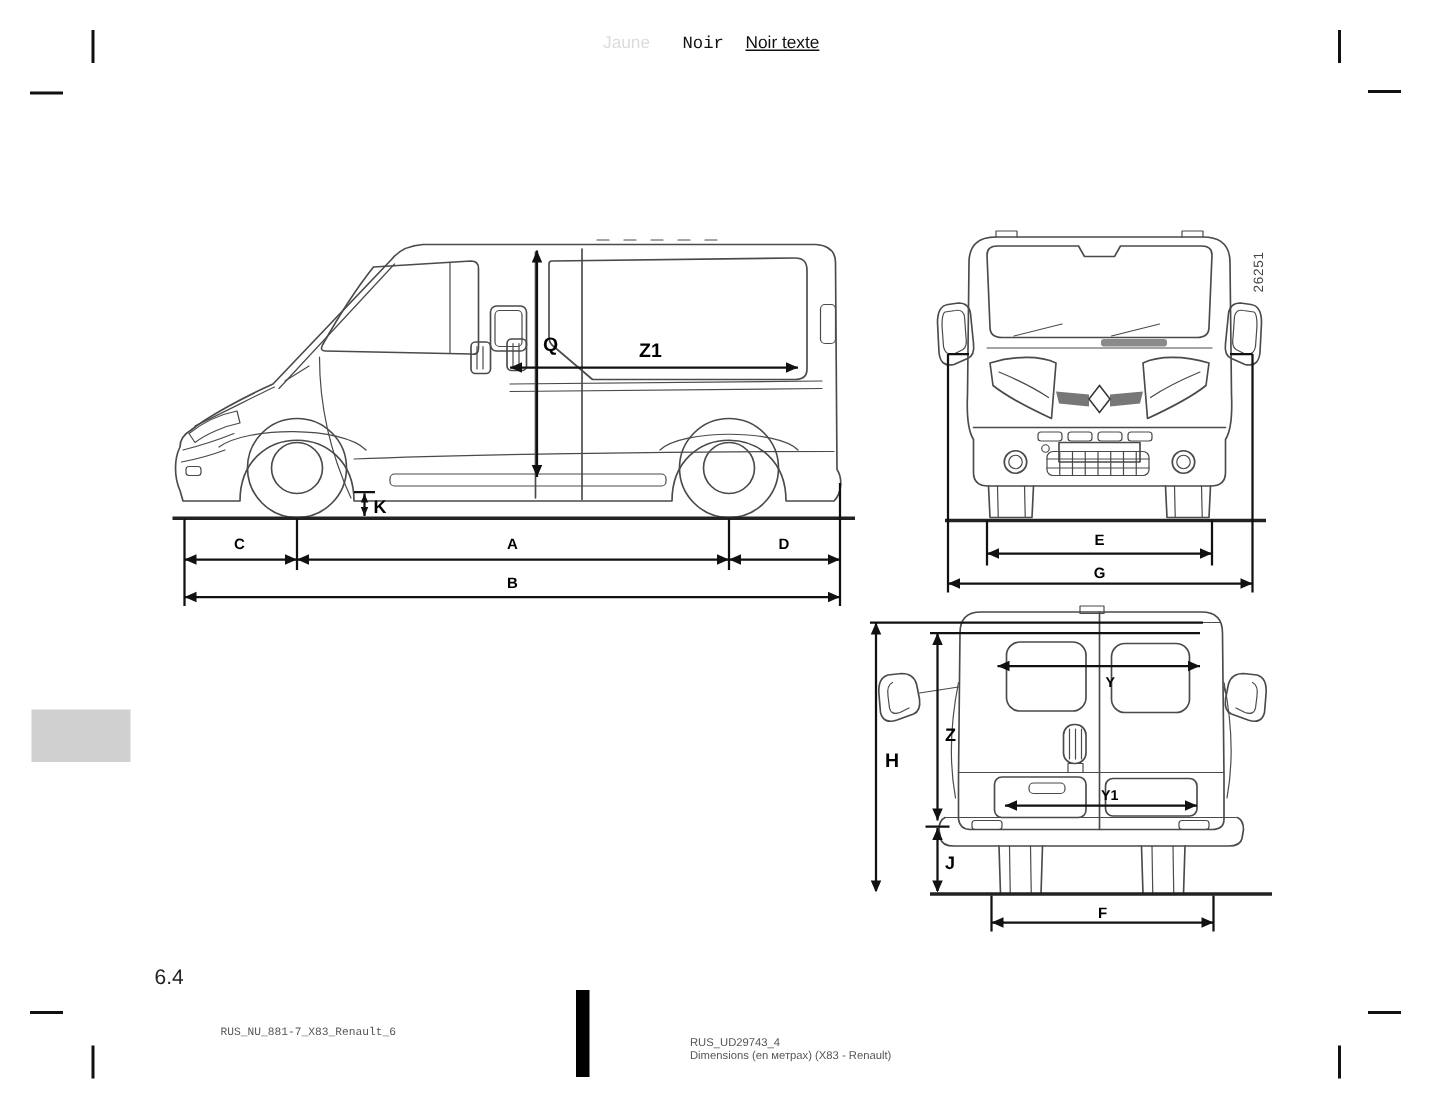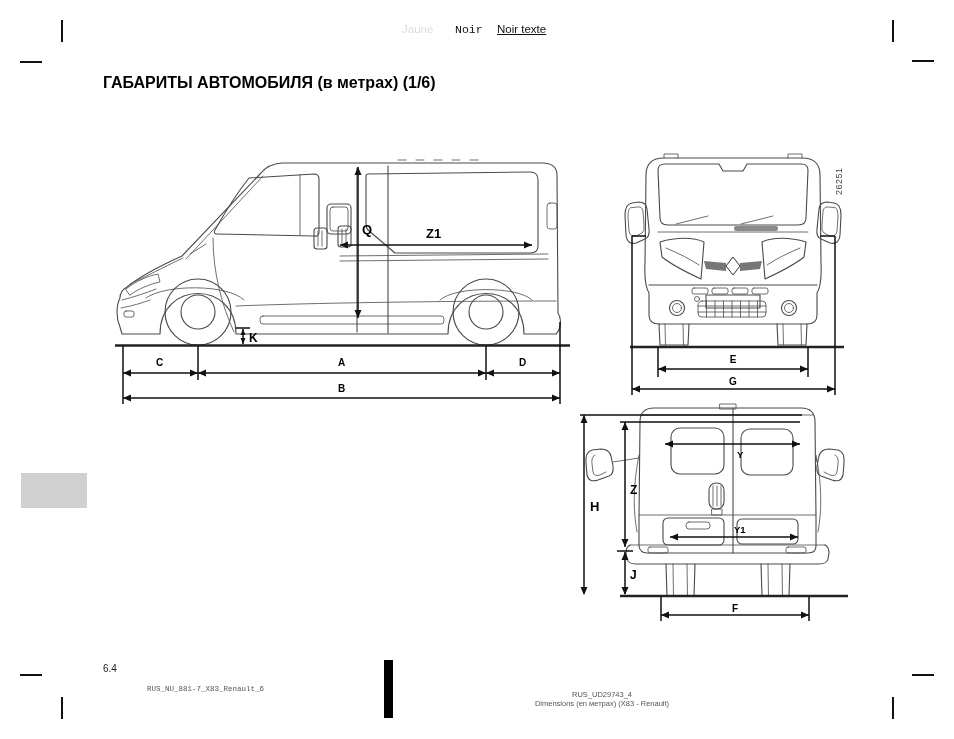--- a/index.html
+++ b/index.html
@@ -4,25 +4,25 @@
 <style>
   html,body{margin:0;padding:0;background:#fff;}
   .page{position:relative;width:954px;height:739px;background:#ffffff;overflow:hidden;
         font-family:"Liberation Sans",sans-serif;color:#111;padding-left:19px;}
   .abs{position:absolute;}
   .mark{position:absolute;background:#111;}
   .hdr{position:absolute;top:23px;font-size:11.5px;color:#111;}
   .hdr.jaune{color:#dcdcdc;}
   .title{position:absolute;left:103px;top:74px;font-size:16px;font-weight:bold;color:#000;}
   .subtitle{position:absolute;left:103px;top:104px;font-size:11.5px;font-weight:bold;color:#000;}
-  .pagenum{position:absolute;left:103px;top:663px;font-size:10px;color:#222;}
+  .pagenum{position:absolute;left:103px;top:643px;font-size:14px;color:#222;}
   .grayblock{position:absolute;left:21px;top:473px;width:66px;height:35px;background:#d0d0d0;}
   .blackbar{position:absolute;left:384px;top:660px;width:9px;height:58px;background:#000;}
   .foot-left{position:absolute;left:147px;top:685px;font-size:7.5px;color:#555;font-family:Liberation Mono, monospace;}
-  .foot-right{position:absolute;left:504px;top:690px;width:196px;text-align:center;
+  .foot-right{position:absolute;left:460px;top:690px;width:196px;text-align:left;
               font-size:7.5px;line-height:9px;color:#555;}
   svg{display:block;}
   .art{fill:none;stroke:#4a4a4a;stroke-width:1.1;stroke-linecap:round;stroke-linejoin:round;}
   .art2{fill:none;stroke:#4a4a4a;stroke-width:0.8;stroke-linecap:round;stroke-linejoin:round;}
   .dim{fill:none;stroke:#111;stroke-width:1.5;}
   .ground{fill:none;stroke:#222;stroke-width:2.4;}
   .tri{fill:#111;stroke:none;}
   .dfill{fill:#808080;stroke:none;}
   .lbl{fill:#000;font-family:"Liberation Sans",sans-serif;font-weight:bold;}
   .fs13{font-size:13px;} .fs12{font-size:12px;} .fs10{font-size:10px;} .fs95{font-size:9.5px;}
@@ -39,21 +39,20 @@
   <div class="mark" style="left:912px;top:60px;width:22px;height:2px;"></div>
   <div class="mark" style="left:20px;top:674px;width:22px;height:2px;"></div>
   <div class="mark" style="left:61px;top:697px;width:2px;height:22px;"></div>
   <div class="mark" style="left:912px;top:674px;width:22px;height:2px;"></div>
   <div class="mark" style="left:892px;top:697px;width:2px;height:22px;"></div>
 
   <span class="hdr jaune" style="left:402px;">Jaune</span>
   <span class="hdr" style="left:455px;font-family:Liberation Mono, monospace;">Noir</span>
   <span class="hdr" style="left:497px;text-decoration:underline;">Noir texte</span>
 
-  <div class="title">ГАБАРИТЫ АВТОМОБИЛЯ (в метрах) (1/6)</div>
 
   <div class="grayblock"></div>
 
   <div class="abs" style="left:110px;top:148px;">
     <svg width="470" height="262" viewBox="0 0 470 262">
 
       <path class="art" d="M 10,150 C 6,158 6,170 10,179 L 12,186 L 50,186 C 50,132 126,132 126,186 L 338,186 C 338,132 414,132 414,186 L 446,186 C 451,181 452,171 448,165 L 447,27 Q 447,16 434,15 L 172,15 Q 158,16 151,25 L 72,108 C 52,117 28,130 17,139 Q 10,143 10,150 Z"></path>
 
       <path class="art2" d="M 20,136 C 45,124 60,116 73,110"></path>
       <path class="art2" d="M 16,141 C 26,133 38,128 48,126 L 50,134 C 40,136 28,141 20,147 Z"></path>

